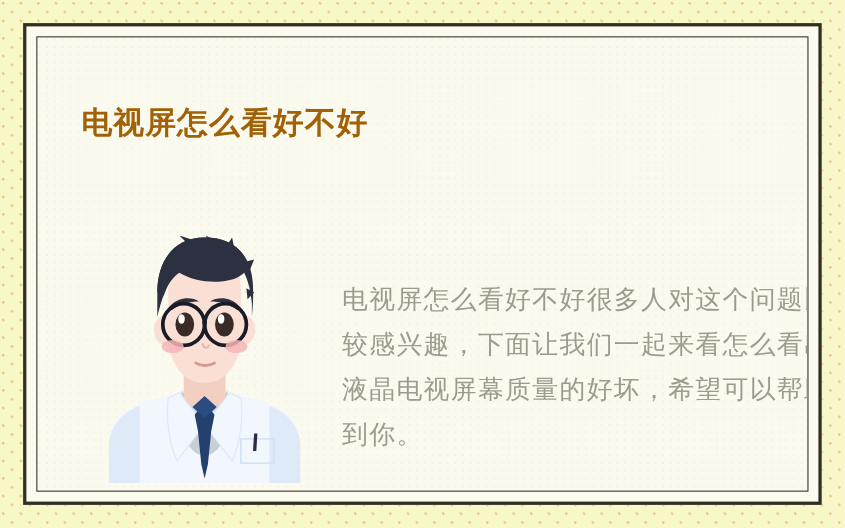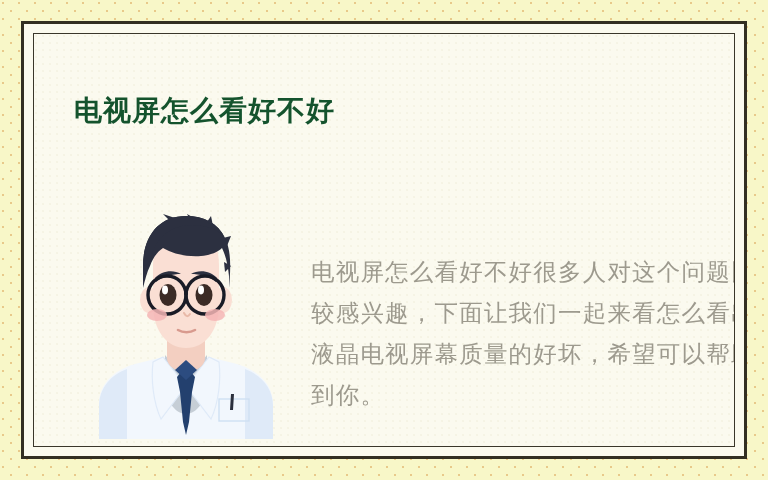--- a/index.html
+++ b/index.html
@@ -63,22 +63,22 @@
   }
 
   
   .title {
     position: absolute;
     left: 40px;
     top: 42px;
     font-size: 28px;
     line-height: 1.3;
     letter-spacing: 1px;
-    color: #14532d;
-    font-family: Liberation Mono, monospace;
+    color: #a16207;
+    font-family: Liberation Serif, serif;
     white-space: nowrap;
   }
 
   
   .content {
     position: absolute;
     left: 0;
     top: 150px;
     right: 0;
     height: 250px;

